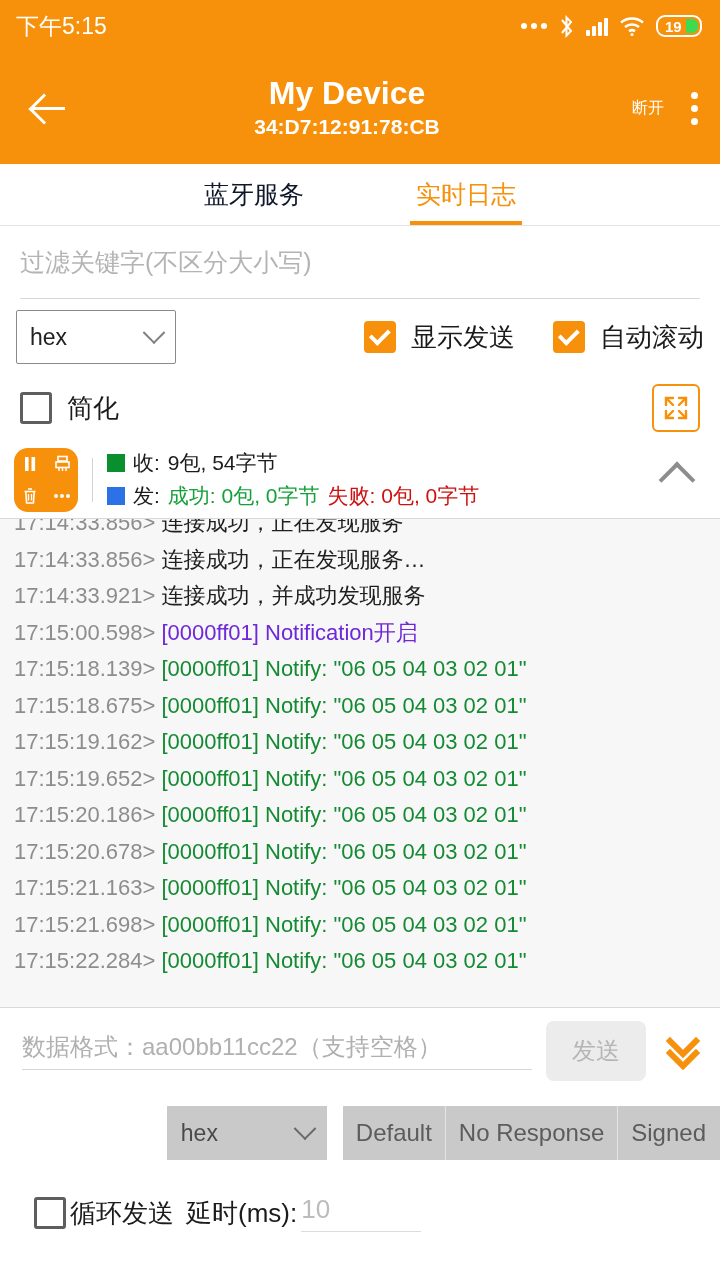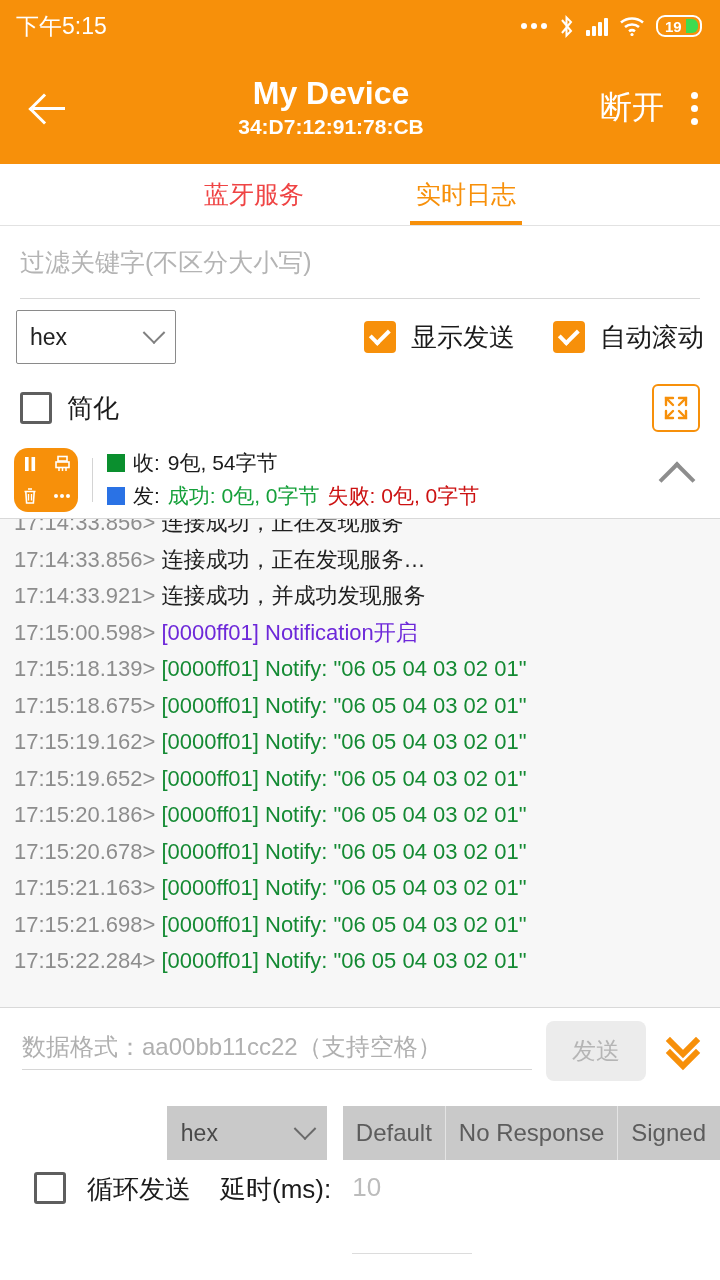--- a/index.html
+++ b/index.html
@@ -43,32 +43,32 @@
     content: ""; position: absolute; left: 7px; top: 22px; width: 32px; height: 3px; background: #fff;
   }
   .back-arrow::after {
     content: ""; position: absolute; left: 7px; top: 13px; width: 19px; height: 19px;
     border-left: 3px solid #fff; border-bottom: 3px solid #fff; transform: rotate(45deg);
   }
   .titlewrap { flex: 1; display: flex; flex-direction: column; align-items: center;
     justify-content: center; margin-left: -10px; }
   .apptitle { font-size: 32px; font-weight: bold; line-height: 1.15; }
   .appsubtitle { font-size: 21px; font-weight: bold; line-height: 1.3; margin-top: 1px; }
-  .disconnect-btn { font-size: 32px; margin-right: 22px; cursor: pointer; white-space: nowrap; }
+  .disconnect-btn { font-size: 16px; margin-right: 22px; cursor: pointer; white-space: nowrap; }
   .overflow-ic { width: 10px; display: flex; flex-direction: column; gap: 6px; align-items: center;
     cursor: pointer; padding: 4px 8px; }
   .overflow-ic i { width: 7px; height: 7px; border-radius: 50%; background: #fff; display: block; }
 
   
   .tabs {
     flex: 0 0 62px; display: flex; align-items: stretch; justify-content: center;
     background: #fff; border-bottom: 1px solid #e2e2e2; gap: 100px;
   }
   .tab { display: flex; align-items: center; justify-content: center; position: relative;
-    font-size: 25px; color: #ef4444; cursor: pointer; padding: 0 6px; }
+    font-size: 25px; color: #0f172a; cursor: pointer; padding: 0 6px; }
   .tab.active { color: #f7900a; }
   .tab.active::after {
     content: ""; position: absolute; left: 0; right: 0; bottom: 0; height: 4px; background: #f7900a;
   }
 
   
   .filterwrap { flex: 0 0 72px; padding: 0 20px; display: flex; align-items: center; }
   .filter-input {
     width: 100%; border: none; outline: none; font-size: 25px; color: #333;
     font-family: inherit; background: transparent;
@@ -172,21 +172,21 @@
   .wsel .chev-dn { border-color: #6a6a6a; }
   .wtype-group { display: flex; }
   .wtype {
     background: #c9c9c9; color: #5c5c5c; font-size: 24px; height: 54px;
     display: flex; align-items: center; padding: 0 13px; cursor: pointer;
     border-right: 1px solid #e4e4e4; white-space: nowrap;
   }
   .wtype:last-child { border-right: none; padding-right: 14px; }
 
   
-  .looprow { flex: 0 0 82px; display: flex; padding: 0 20px 0 34px; gap: 21px; }
+  .looprow { flex: 0 0 82px; display: flex; align-items: center; padding: 0 20px 0 34px; gap: 4px; }
   .loop-label { font-size: 26px; color: #1b1b1b; }
   .delay-label { font-size: 26px; color: #1b1b1b; margin-left: 8px; }
   .delay-wrap { border-bottom: 1px solid #dcdcdc; min-width: 120px; padding-bottom: 6px; }
   .delay-input {
     border: none; outline: none; background: transparent; font-size: 26px;
     color: #333; width: 120px; font-family: inherit;
   }
   .delay-input::placeholder { color: #bcbcbc; }
   .tail { flex: 0 0 26px; background: #fff; }
 </style>

